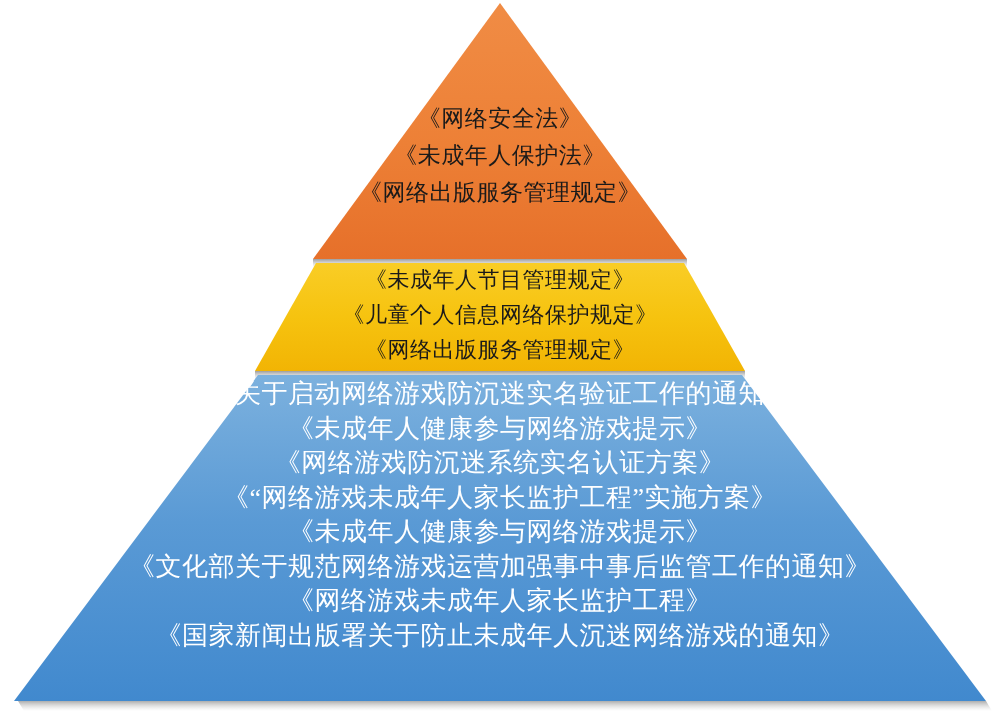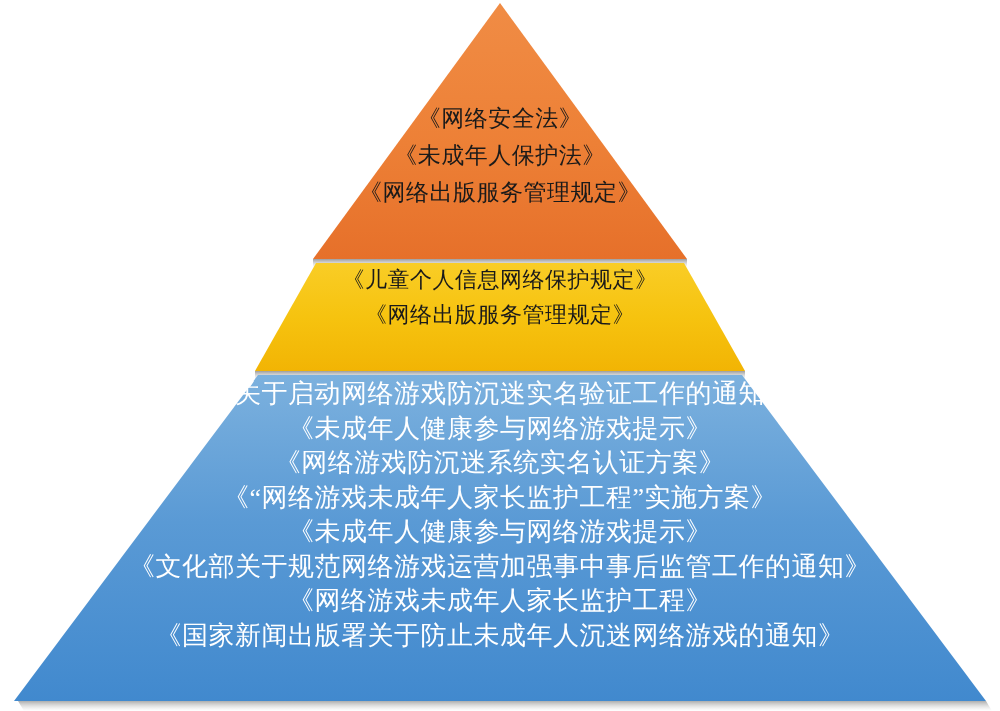--- a/index.html
+++ b/index.html
@@ -112,20 +112,21 @@
     <polygon points="258,375 742,375 986,701 14,701" fill="url(#gradBottom)"></polygon>
   </svg>
 
   <div class="tier-text-layer" id="tier-top-text">
     <span class="tier-line">《网络安全法》</span>
     <span class="tier-line">《未成年人保护法》</span>
     <span class="tier-line">《网络出版服务管理规定》</span>
   </div>
 
   <div class="tier-text-layer" id="tier-middle-text">
+    <span class="tier-line">《未成年人节目管理规定》</span>
     <span class="tier-line">《儿童个人信息网络保护规定》</span>
     <span class="tier-line">《网络出版服务管理规定》</span>
   </div>
 
   <div class="tier-text-layer" id="tier-bottom-text">
     <span class="tier-line">《关于启动网络游戏防沉迷实名验证工作的通知》</span>
     <span class="tier-line">《未成年人健康参与网络游戏提示》</span>
     <span class="tier-line">《网络游戏防沉迷系统实名认证方案》</span>
     <span class="tier-line">《“网络游戏未成年人家长监护工程”实施方案》</span>
     <span class="tier-line">《未成年人健康参与网络游戏提示》</span>

